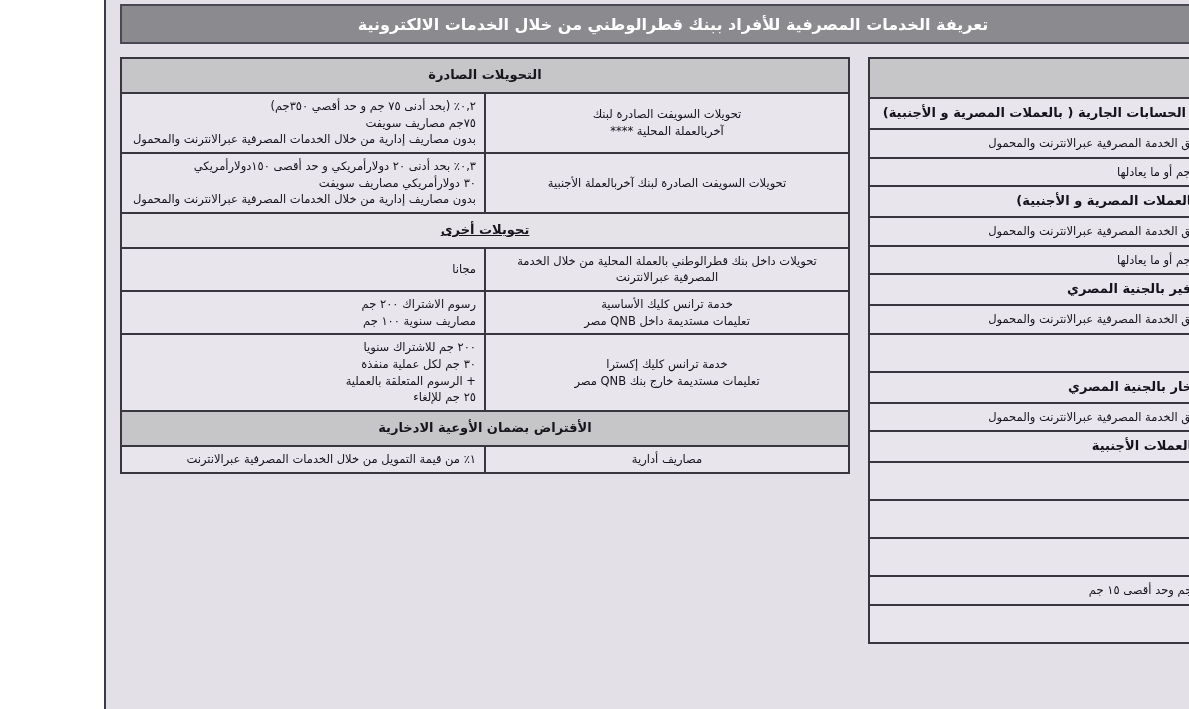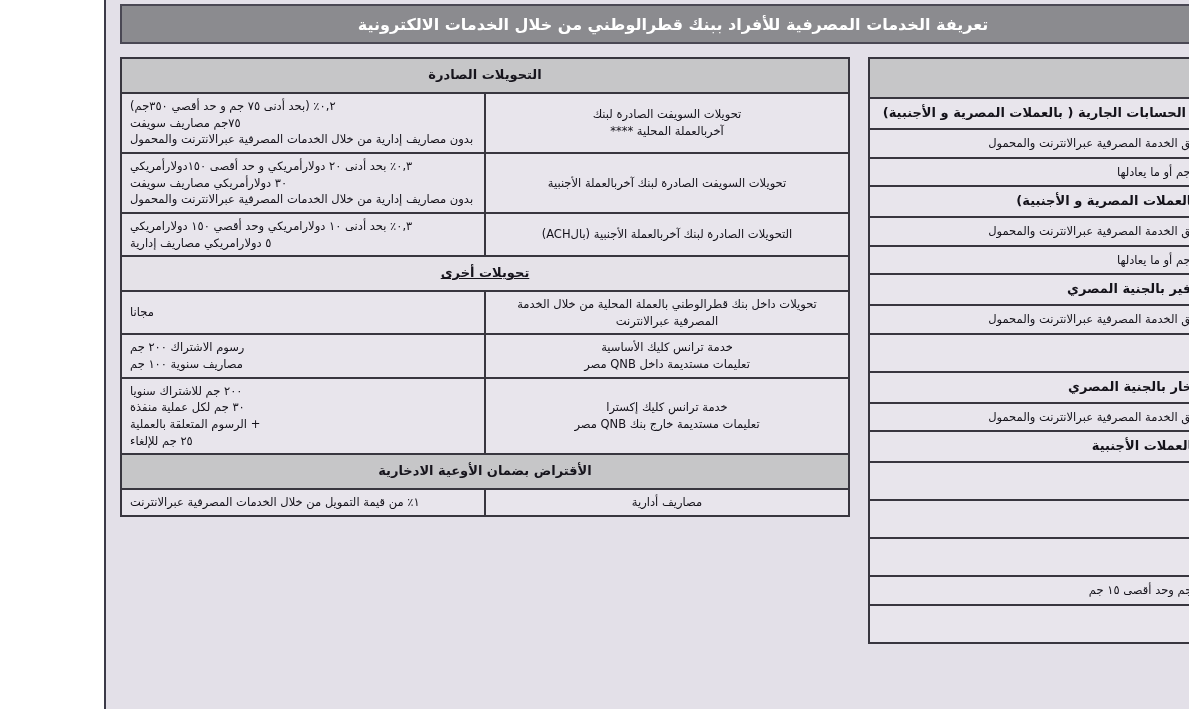--- a/index.html
+++ b/index.html
@@ -102,21 +102,21 @@
     background: #e5e2e8;
     text-decoration: underline;
   }
 
   
   .cell-service {
     text-align: center;
     width: 335px;
   }
   .cell-fee {
-    text-align: left;
+    text-align: right;
   }
   #table-left .cell-service { width: 335px; margin-left: 6px; }
   #table-left .cell-fee     { width: 391px; }
 
   
   #table-right td {
     text-align: center;
     padding: 5px 10px;
   }
   #table-right .rt-head {
@@ -146,24 +146,20 @@
             <td colspan="2">التحويلات الصادرة</td>
           </tr>
           <tr>
             <td class="cell-service">تحويلات السويفت الصادرة لبنك<br>آخربالعملة المحلية ****</td>
             <td class="cell-fee">٠,٢٪ (بحد أدنى ٧٥ جم و حد أقصي ٣٥٠جم)<br>٧٥جم مصاريف سويفت<br>بدون مصاريف إدارية من خلال الخدمات المصرفية عبرالانترنت والمحمول</td>
           </tr>
           <tr>
             <td class="cell-service">تحويلات السويفت الصادرة لبنك آخربالعملة الأجنبية</td>
             <td class="cell-fee">٠,٣٪ بحد أدنى ٢٠ دولارأمريكي و حد أقصى ١٥٠دولارأمريكي<br>٣٠ دولارأمريكي مصاريف سويفت<br>بدون مصاريف إدارية من خلال الخدمات المصرفية عبرالانترنت والمحمول</td>
           </tr>
-          <tr>
-            <td class="cell-service">التحويلات الصادرة لبنك آخربالعملة الأجنبية (بالACH)</td>
-            <td class="cell-fee">٠,٣٪ بحد أدنى ١٠ دولارامريكي وحد أقصي ١٥٠ دولارامريكي<br>٥ دولارامريكي مصاريف إدارية</td>
-          </tr>
           <tr class="section-head light">
             <td colspan="2">تحويلات أخرى</td>
           </tr>
           <tr>
             <td class="cell-service">تحويلات داخل بنك قطرالوطني بالعملة المحلية من خلال الخدمة المصرفية عبرالانترنت</td>
             <td class="cell-fee">مجانا</td>
           </tr>
           <tr>
             <td class="cell-service">خدمة ترانس كليك الأساسية<br>تعليمات مستديمة داخل QNB مصر</td>
             <td class="cell-fee">رسوم الاشتراك ٢٠٠ جم<br>مصاريف سنوية ١٠٠ جم</td>

